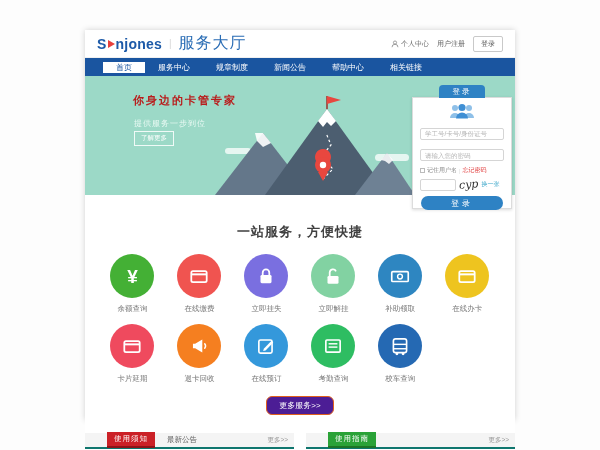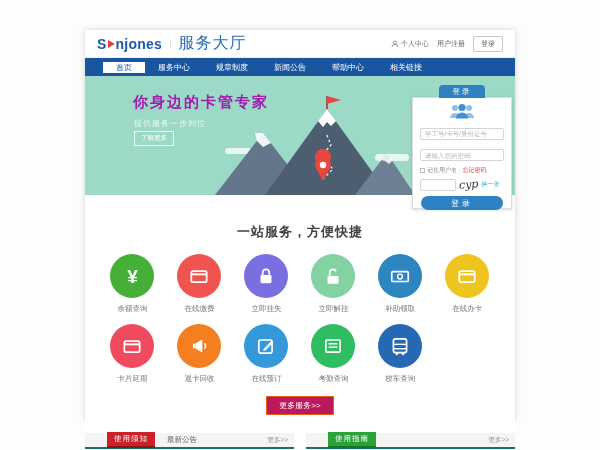--- a/index.html
+++ b/index.html
@@ -23,22 +23,22 @@
   .login-small { font-size:7px; color:#555; background:#fff; border:1px solid #c9c9c9;
     border-radius:2px; padding:2px 7px; cursor:pointer; }
 
   
   .nav { height:18px; background:#1a55a0; display:flex; align-items:center; padding-left:18px; }
   .nav-item { font-size:8px; color:#fff; display:flex; align-items:center; padding:0 13px; cursor:pointer; }
   .nav-item.active { background:#ffffff; color:#1a55a0; }
 
   
   .hero { position:relative; height:119px; background:#9cd9c7; overflow:visible; }
-  .hero-title { position:absolute; left:48px; top:17px; font-size:15px; font-weight:bold;
-    color:#a21caf; letter-spacing:2px; }
+  .hero-title { position:absolute; left:48px; top:17px; font-size:11px; font-weight:bold;
+    color:#b91c1c; letter-spacing:2px; }
   .hero-sub { position:absolute; left:49px; top:42px; font-size:8px; color:#eafaf4; letter-spacing:1px; }
   .hero-cta { position:absolute; left:49px; top:55px; font-size:6.5px; color:#ffffff;
     border:1px solid rgba(255,255,255,.85); padding:2px 6px; background:transparent; cursor:pointer; }
   .mountain-svg { position:absolute; left:120px; bottom:0; }
   .cloud { position:absolute; background:rgba(255,255,255,.75); border-radius:8px; }
 
   
   .login-panel { position:absolute; right:3px; top:21px; width:100px; height:112px;
     background:#fff; border:1px solid #dcdcdc; box-shadow:0 1px 3px rgba(0,0,0,.15); z-index:5;
     padding:4px 7px 0 7px; }
@@ -63,22 +63,22 @@
     border:none; border-radius:8px; color:#fff; font-size:8px; letter-spacing:3px; cursor:pointer; }
 
   
   .services { background:#fff; padding-top:7px; }
   .sec-title { text-align:center; font-size:13px; font-weight:bold; color:#404040; letter-spacing:1px;margin-top:21px; }
   .svc-grid { display:flex; flex-wrap:wrap; padding:0 14px; margin-top:3px; }
   .svc { width:16.66%; display:flex; flex-direction:column; align-items:center; margin-top:10px; cursor:pointer; }
   .svc-circle { width:44px; height:44px; border-radius:50%; display:flex; align-items:center; justify-content:center; }
   .svc-label { font-size:7.5px; color:#777; margin-top:6px; }
   .yuan-glyph { color:#fff; font-size:19px; font-weight:bold; line-height:1; }
-  .more-btn { display:block; margin:12px auto 0 auto; background:#be185d; border:1px solid #e05f1d;
-    color:#fff; font-size:8px; padding:3px 12px; border-radius:0; cursor:pointer; }
+  .more-btn { display:block; margin:12px auto 0 auto; background:#4c1d95; border:1px solid #e05f1d;
+    color:#fff; font-size:8px; padding:3px 12px; border-radius:6px; cursor:pointer; }
 
   
   .announce { background:#fff; padding-top:10px; }
   .panel-row { display:flex; gap:12px; padding:0 0; margin-top:8px; }
   .panel { background:#fff; }
   .panel-left { width:209px; }
   .panel-right { width:209px; }
   .panel-strip { height:16px; background:#f4f4f4; border-bottom:2px solid #0f766e;
     display:flex; align-items:center; position:relative; }
   .ribbon { height:16px; padding:0 7px; display:flex; align-items:center; margin-left:22px;

